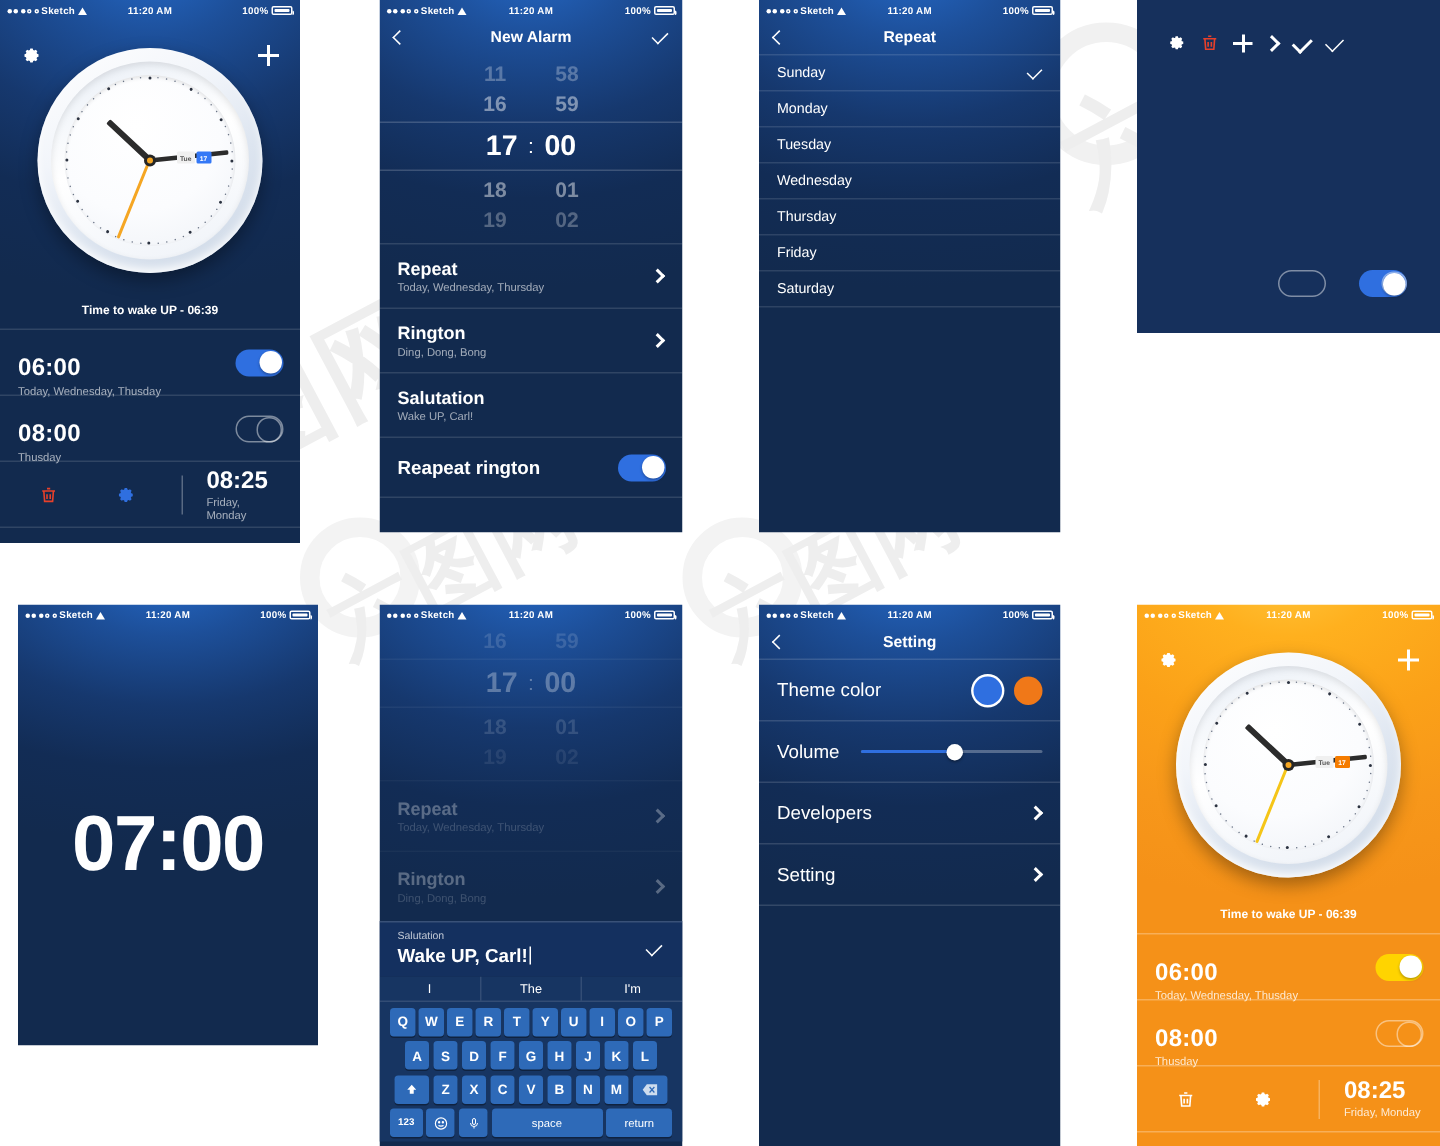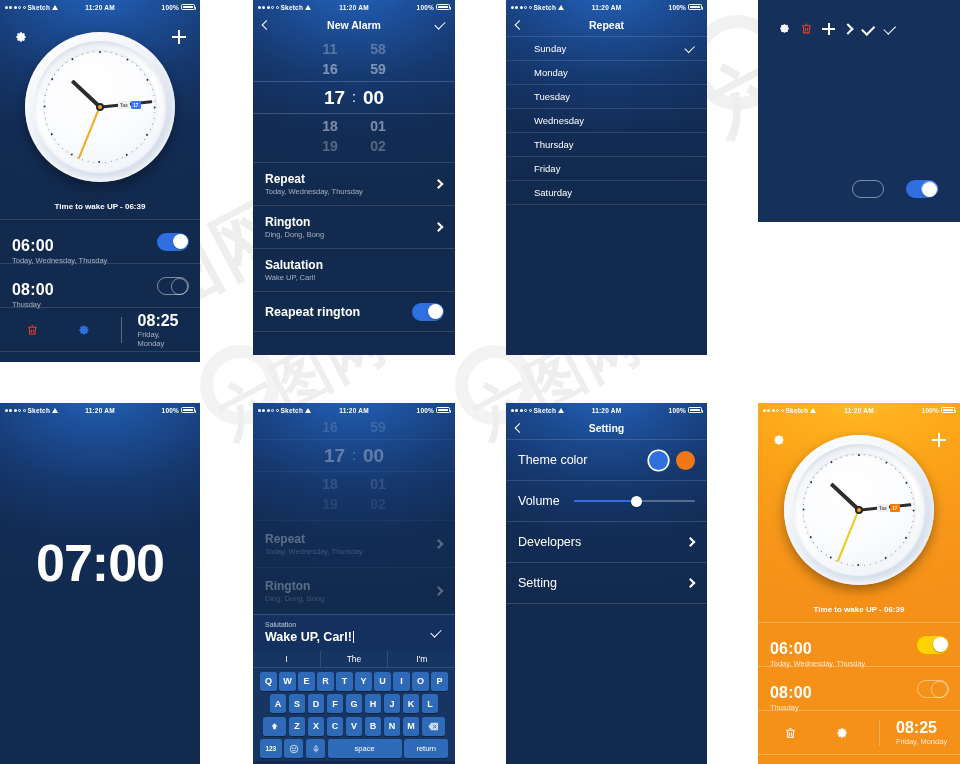--- a/index.html
+++ b/index.html
@@ -18,21 +18,21 @@
   .wm-ring::after{ content:""; position:absolute; background:#ffffff; }
   .wm-cn { font-size:74px; color:#eeeeee; transform:rotate(-28deg);
            letter-spacing:2px; font-family:"DejaVu Sans", sans-serif;}
 
   
   .panel { position:absolute; overflow:hidden; z-index:2; }
   .p1 { left:0;   top:0;   width:200px; height:362px; }
   .p2 { left:253px;top:0;  width:202px; height:355px; }
   .p3 { left:506px;top:0;  width:201px; height:355px; }
   .p4 { left:758px;top:0;  width:202px; height:222px; }
-  .p5 { left:0;    top:403px; width:200px; height:361px; }
+  .p5 { left:12px;    top:403px; width:200px; height:294px; }
   .p6 { left:253px;top:403px;width:202px; height:361px; }
   .p7 { left:506px;top:403px;width:201px; height:361px; }
   .p8 { left:758px;top:403px;width:202px; height:361px; }
 
   .screen-blue {
     background:
       radial-gradient(ellipse 150% 60% at 50% -6%, #2467c4 0%, #1d4f99 22%, #16386e 48%, #122c55 72%, #122a4e 100%);
     color:#fff; height:100%; width:100%; position:relative;
   }
   .screen-orange {
@@ -166,21 +166,21 @@
   .li{ position:relative; padding:9px 12px; border-top:1px solid rgba(255,255,255,.13); }
   .li-title{ font-size:12px; font-weight:bold; }
   .li-sub{ font-size:7.5px; color:rgba(255,255,255,.6); margin-top:1px; }
   .chev{ position:absolute; right:13px; top:50%; width:7px;height:7px;
          transform:translateY(-50%) rotate(-45deg);
          border-right:2px solid #fff; border-bottom:2px solid #fff; }
   .li.toggle-row{ display:flex; align-items:center; height:40px; padding:0 12px; }
   .li.toggle-row .li-title{ font-size:12.5px; font-weight:bold; }
 
   
-  .day-row{ position:relative; padding:6px 28px; font-size:9.5px;
+  .day-row{ position:relative; padding:6px 12px; font-size:9.5px;
             border-bottom:1px solid rgba(255,255,255,.12); }
   .day-check{ position:absolute; right:13px; top:50%; transform:translateY(-50%);
               width:10px;height:8px; }
   .day-check::before{content:"";position:absolute;left:1px;top:0.5px;width:8px;height:4.5px;
     border-left:1.4px solid #fff;border-bottom:1.4px solid #fff;transform:rotate(-45deg);}
 
   
   .icon-strip{ display:flex; align-items:center; gap:9px; padding:22px 0 0 20px; }
   .ir{ width:13px; height:13px; position:relative; }
   .ir-plus::before,.ir-plus::after{content:"";position:absolute;background:#fff;}

